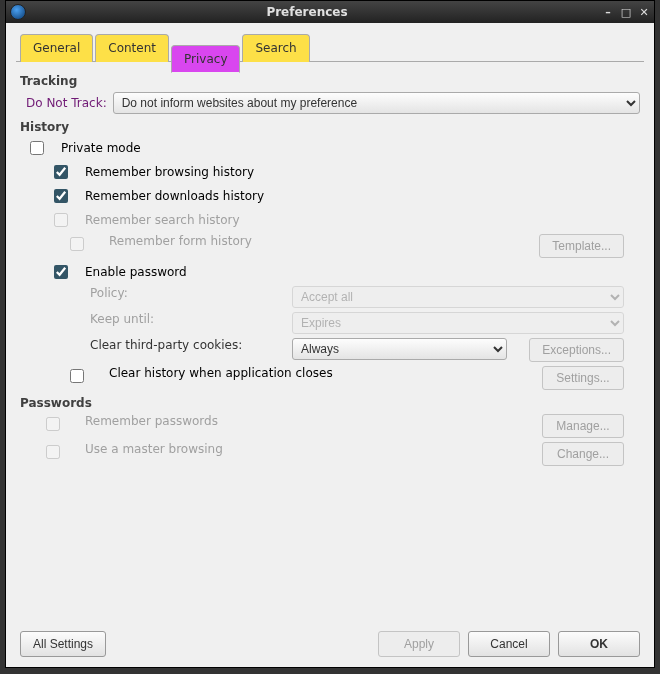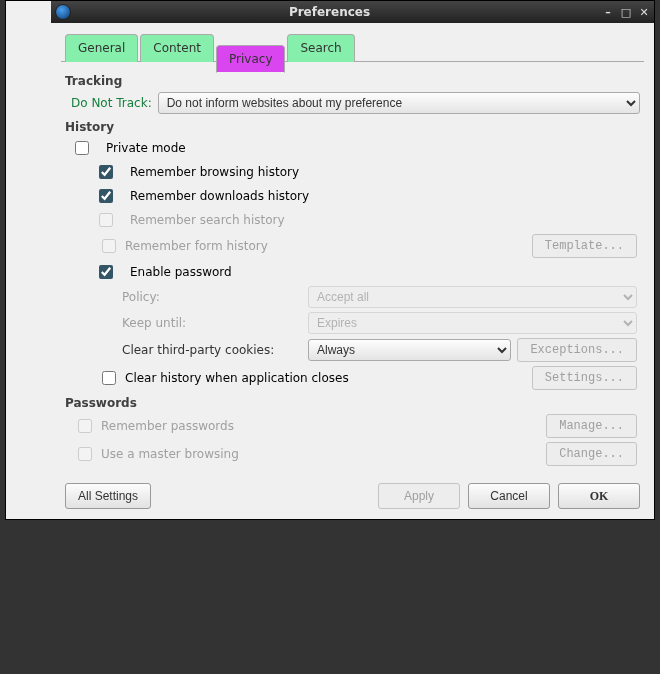--- a/index.html
+++ b/index.html
@@ -8,27 +8,26 @@
     padding: 0;
     font-family: "DejaVu Sans", Arial, sans-serif;
     font-size: 12px;
     background: #333;
     width: 660px;
     height: 674px;
     overflow: hidden;
   }
   .window {
     width: 650px;
-    height: 520px;
+    height: 668px;
     margin: 0 auto;
     background: #f0f0f0;
     border: 1px solid #000;
     display: flex;
     flex-direction: column;
-    padding-left: 45px;
   }
   .titlebar {
     background: linear-gradient(to bottom, #444, #222);
     color: #e0e0e0;
     height: 22px;
     display: flex;
     align-items: center;
     padding: 0 4px;
     font-size: 12px;
     font-weight: bold;
@@ -65,21 +64,21 @@
   .tab-strip {
     display: flex;
     border-bottom: 1px solid #aaa;
     padding-left: 4px;
     gap: 0;
   }
   .tab {
     padding: 6px 12px;
     border: 1px solid #aaa;
     border-bottom: none;
-    background: #86efac;
+    background: #fde047;
     border-top-left-radius: 4px;
     border-top-right-radius: 4px;
     margin-right: 2px;
     color: #333;
     cursor: pointer;
     position: relative;
     top: 1px;
   }
   .tab.active {
     background: #d946ef;
@@ -97,21 +96,21 @@
     margin-bottom: 4px;
   }
   .field-row {
     display: flex;
     align-items: center;
     margin: 4px 0;
     padding-left: 6px;
     gap: 6px;
   }
   .field-row > label.plain {
-    color: #15803d;
+    color: #701a75;
     white-space: nowrap;
   }
   .checkbox-row {
     display: flex;
     align-items: center;
     gap: 14px;
     margin: 4px 0;
     padding-left: 6px;
   }
   .indent-1 { padding-left: 30px; }
@@ -141,32 +140,32 @@
     height: 26px;
     padding: 0 12px;
     background: linear-gradient(#fcfcfc,#e2e2e2);
     border: 1px solid #999;
     border-radius: 3px;
     font-size: 12px;
     color: #333;
     cursor: pointer;
     min-width: 82px;
   }
-  .btn.small { height:24px; min-width:82px;font-family:Liberation Mono, monospace; }
+  .btn.small { height:24px; min-width:82px; }
   .btn.disabled {
     color:#999;
     border-color:#c4c4c4;
     background:#ededed;
     cursor:default;
   }
   .row-with-button {
     display: flex;
-    align-items: center;
-    gap: 6px;
-    margin: 4px 3px;
+    align-items: flex-start;
+    gap: 22px;
+    margin: 4px 16px;
   }
   .row-with-button .right-btn {
     margin-left: auto;
   }
   .label-fixed {
     width: 180px;
     color:#333;
   }
   .label-fixed.disabled{color:#999;}
   .bottom-bar {
@@ -287,17 +286,17 @@
         <button class="btn small disabled right-btn">Change...</button>
       </div>
 
     </div>
 
     <div class="bottom-bar">
       <button class="btn">All Settings</button>
       <div class="spacer"></div>
       <button class="btn disabled">Apply</button>
       <button class="btn">Cancel</button>
-      <button class="btn" style="font-weight:bold;font-family:Liberation Serif, serif;">OK</button>
+      <button class="btn" style="font-weight:bold;">OK</button>
     </div>
 
   </div>
 </div>
 
 </body></html>

